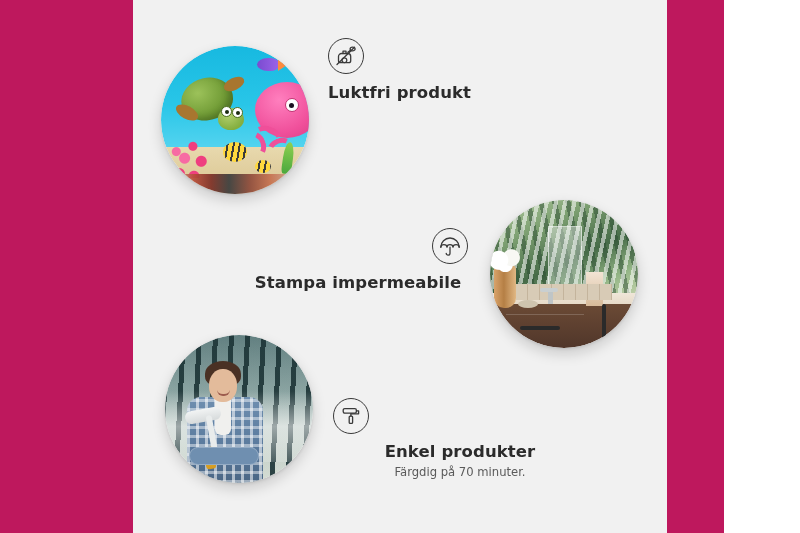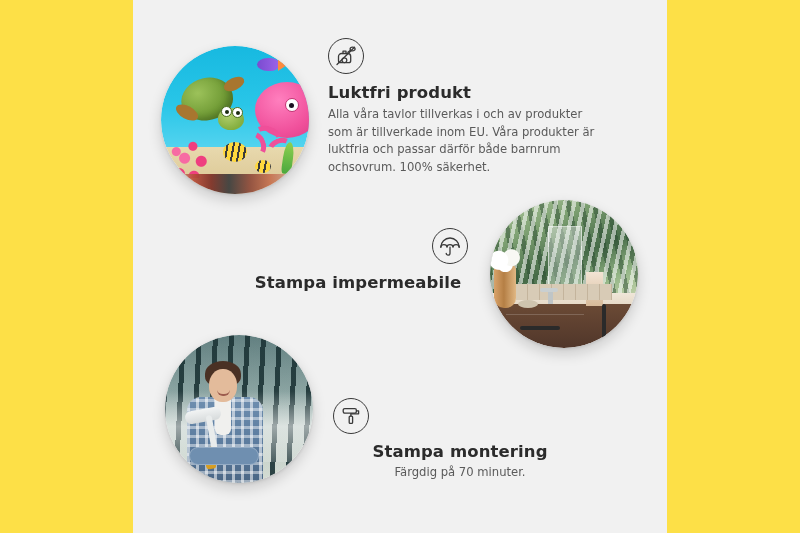--- a/index.html
+++ b/index.html
@@ -14,22 +14,22 @@
   body {
     background: #ffffff;
     font-family: "DejaVu Sans", "Liberation Sans", sans-serif;
     position: relative;
   }
 
   
   #canvas {
     position: absolute;
     left: 0; top: 0;
-    width: 800px; height: 533px;
-    background: #fde047;
+    width: 724px; height: 533px;
+    background: #be185d;
   }
 
   #panel {
     position: absolute;
     left: 133px;
     top: 0;
     width: 534px;
     height: 533px;
     background: #f1f1f1;
     overflow: hidden;
@@ -343,21 +343,20 @@
         <svg width="24" height="24" viewBox="0 0 24 24" fill="none" stroke="#3a3a3a" stroke-width="1.3" stroke-linecap="round" stroke-linejoin="round">
           <path d="M7.5 9.5h6.2a3 3 0 0 1 3 3v4.2a2 2 0 0 1-2 2H6.5a2 2 0 0 1-2-2v-4.2a3 3 0 0 1 3-3z"></path>
           <path d="M9 9.5V7.2h3V9.5"></path>
           <path d="M13.8 8.2l3-2.1"></path>
           <ellipse cx="18.6" cy="5" rx="2.5" ry="1.9"></ellipse>
           <path d="M8 16.2a2.4 2.4 0 1 1 4.8 0 2.4 2.4 0 0 1-4.8 0z"></path>
           <path d="M3 20.5L20.5 3.2"></path>
         </svg>
       </div>
       <div class="feat-title">Luktfri produkt</div>
-      <div class="feat-desc">Alla våra tavlor tillverkas i och av produkter som är tillverkade inom EU. Våra produkter är luktfria och passar därför både barnrum ochsovrum. 100% säkerhet.</div>
     </div>
 
     <div class="feature" id="feature-water">
       <div class="feat-icon">
         <svg width="24" height="24" viewBox="0 0 24 24" fill="none" stroke="#3a3a3a" stroke-width="1.3" stroke-linecap="round" stroke-linejoin="round">
           <path d="M2.8 13.2a9.2 9.2 0 0 1 18.4 0"></path>
           <path d="M2.8 13.2c0-1.5 1.5-2.6 3.1-2.6s3.1 1.1 3.1 2.6c0-1.5 1.4-2.6 3-2.6s3 1.1 3 2.6c0-1.5 1.5-2.6 3.1-2.6s3.1 1.1 3.1 2.6"></path>
           <path d="M12 13.2v6.1a1.9 1.9 0 0 1-3.8 0"></path>
         </svg>
       </div>
@@ -396,18 +395,18 @@
 
     <div class="feature" id="feature-mount">
       <div class="feat-icon">
         <svg width="24" height="24" viewBox="0 0 24 24" fill="none" stroke="#3a3a3a" stroke-width="1.3" stroke-linecap="round" stroke-linejoin="round">
           <rect x="4.2" y="4.6" width="13.2" height="4.6" rx="1.6"></rect>
           <path d="M17.4 6.9h2.2v2.9h-7.7"></path>
           <path d="M11.9 9.8v2.3"></path>
           <rect x="10.2" y="12.1" width="3.4" height="7.3" rx="1"></rect>
         </svg>
       </div>
-      <div class="feat-title">Stampa montering</div>
+      <div class="feat-title">Enkel produkter</div>
       <div class="feat-desc">Färgdig på 70 minuter.</div>
     </div>
 
   </div>
 </div>
 
 </body></html>

